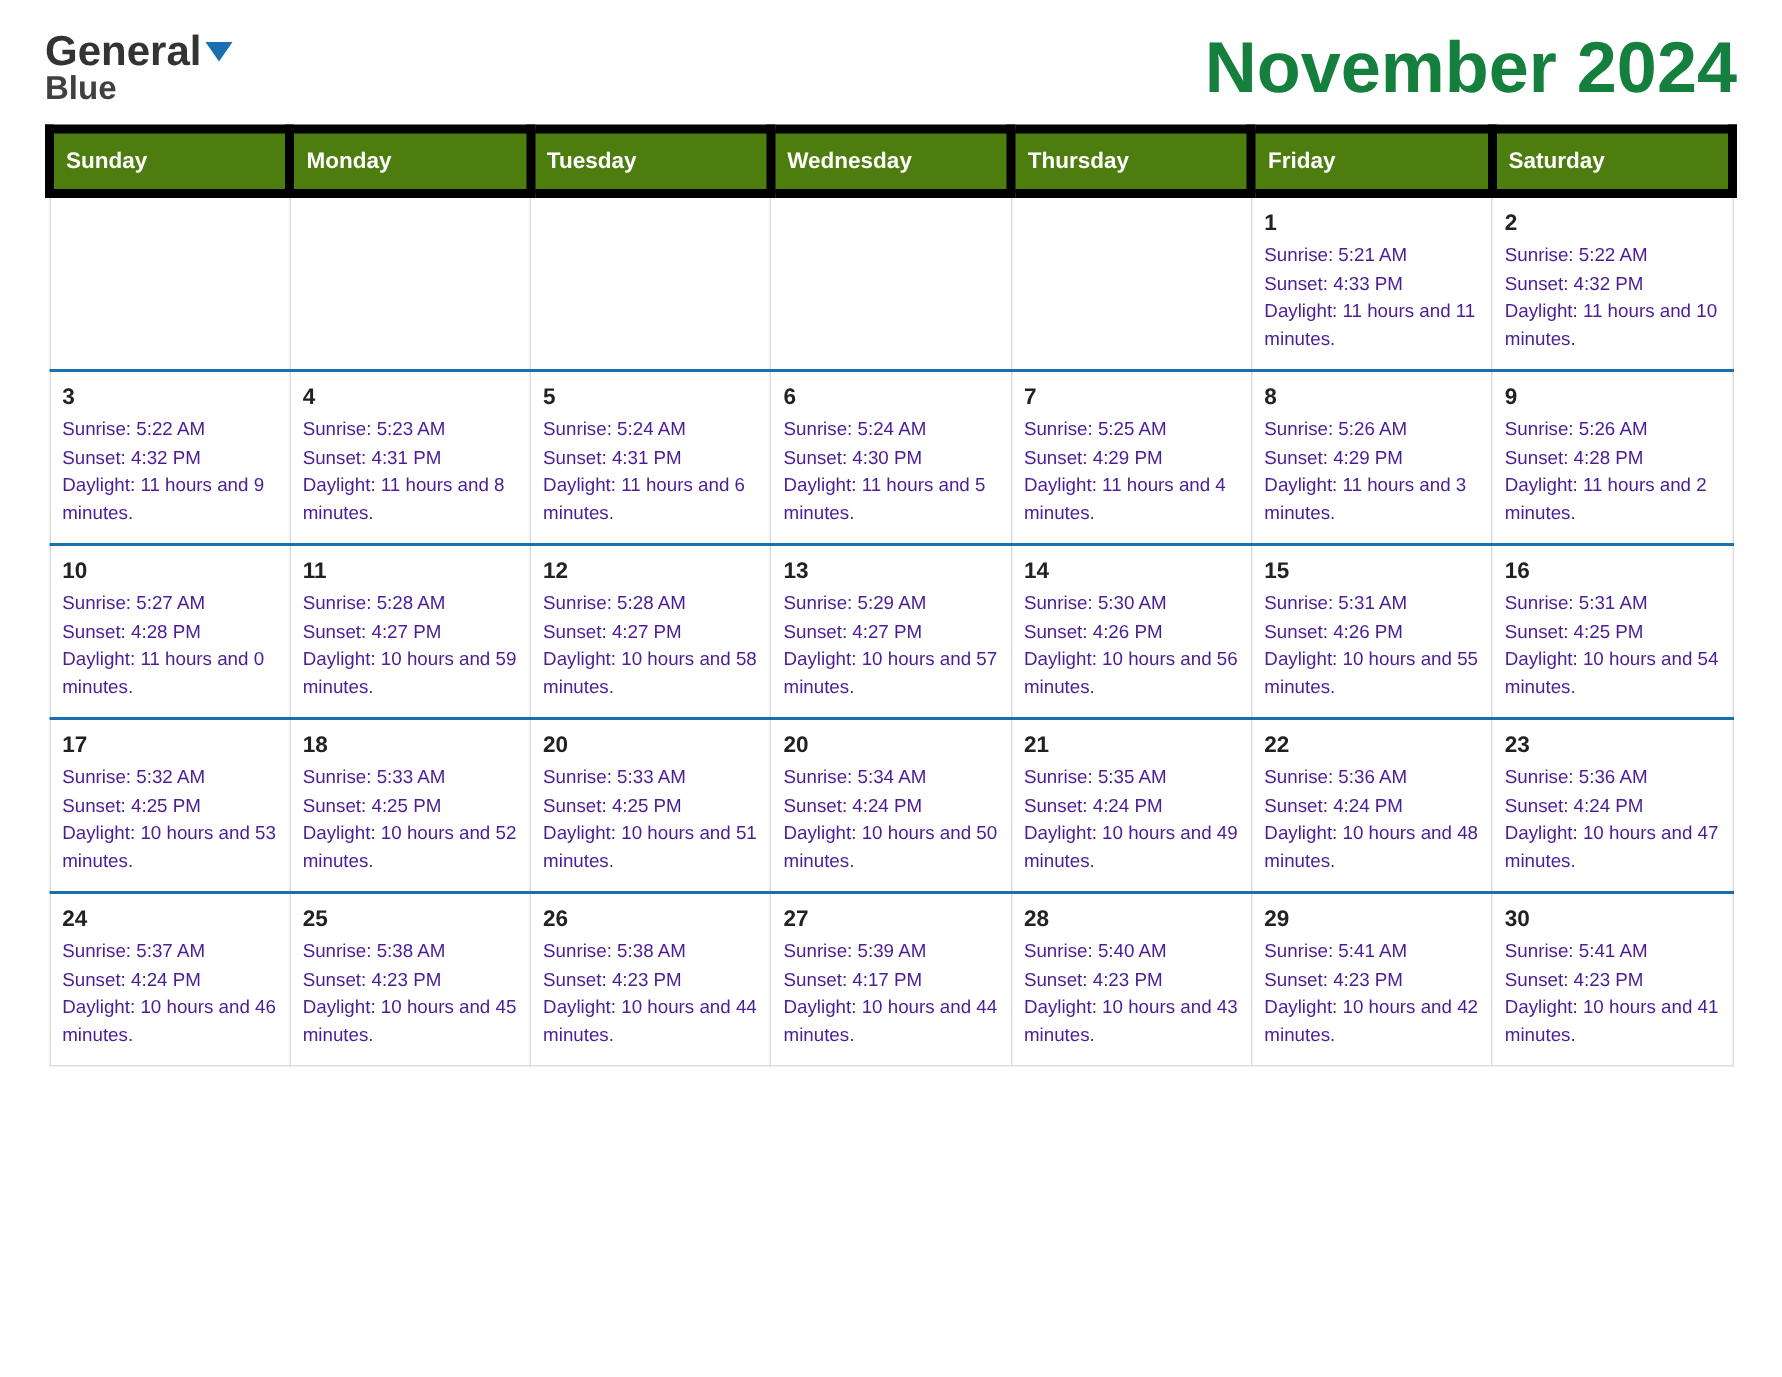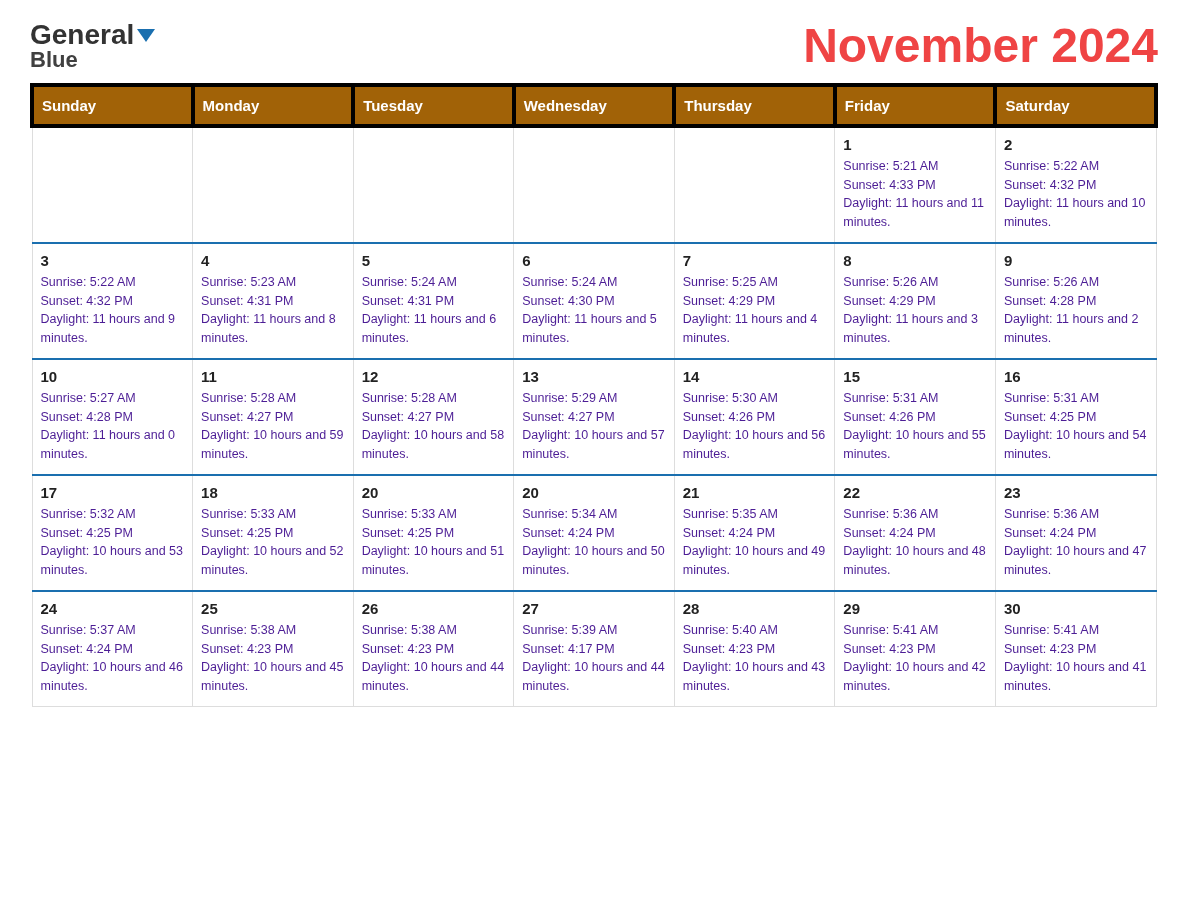--- a/index.html
+++ b/index.html
@@ -4,21 +4,21 @@
   <style>
     * { box-sizing: border-box; margin: 0; padding: 0; }
     body {
       font-family: Arial, sans-serif;
       background: #fff;
       padding: 20px 30px;
       color: #333;
     }
     .header-row {
       display: flex;
-      align-items: flex-end;
+      align-items: center;
       justify-content: space-between;
       margin-bottom: 10px;
     }
     .logo {
       display: flex;
       flex-direction: column;
       align-items: flex-start;
     }
     .logo-top {
       font-size: 28px;
@@ -34,41 +34,41 @@
       font-weight: bold;
       color: #404040;
       margin-top: -2px;
     }
     .title-block {
       text-align: right;
     }
     .title-block h1 {
       font-size: 48px;
       font-weight: bold;
-      color: #ef4444;
+      color: #15803d;
       line-height: 1.1;
     }
     .title-block h2 {
       font-size: 22px;
       font-weight: normal;
       color: #444;
     }
     table {
       width: 100%;
       border-collapse: collapse;
       margin-top: 10px;
     }
     thead tr th {
-      background-color: #a16207;
+      background-color: #4d7c0f;
       color: #fff;
       padding: 10px 8px;
       font-size: 15px;
       font-weight: bold;
       text-align: left;
-      border: 4px solid #000000;
+      border: 6px solid #000000;
     }
     tbody tr {
       border-top: 2px solid #1a6faf;
     }
     tbody tr td {
       padding: 8px 8px 10px 8px;
       font-size: 13px;
       vertical-align: top;
       border-left: 1px solid #ddd;
       border-right: 1px solid #ddd;

